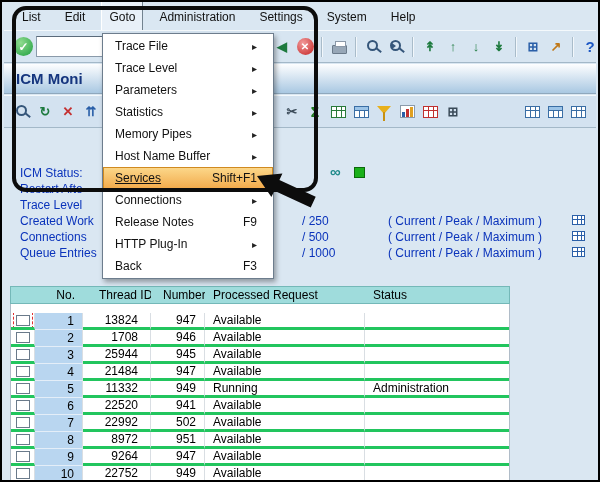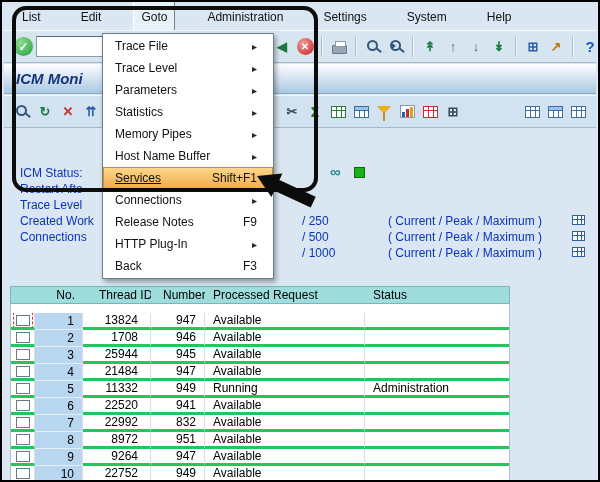--- a/index.html
+++ b/index.html
@@ -1,21 +1,21 @@
 <!DOCTYPE html>
 <html><head>
 <meta charset="utf-8">
 <style>
   *{box-sizing:border-box;margin:0;padding:0}
   body{margin:0;background:#fff}
   .screen{position:relative;width:600px;height:482px;border:2px solid #000;background:#dae7f2;
           font-family:"Liberation Sans",sans-serif;overflow:hidden}
   
   .menubar{position:absolute;top:2px;left:4px;right:4px;height:26px;display:flex;align-items:center;
-           gap:24px;padding-left:8px;font-size:12px;color:#111}
+           gap:8px;padding-left:8px;font-size:12px;color:#111}
   .mitem{padding:3px 8px;white-space:nowrap}
   .mitem.active{background:#e8f0f8;border:1px solid;border-color:#fff #72828f #72828f #fff;padding:8px 7px}
   
   .toolbar{position:absolute;top:28px;left:2px;right:2px;height:33px;display:flex;align-items:center;gap:3px;
            padding-left:10px;border-top:1px solid #f4f9fc;border-bottom:1px solid #a3b8c8;background:#d7e5f1}
   .tbtn{width:20px;height:20px;display:flex;align-items:center;justify-content:center;flex:0 0 auto;
         font-size:13px;line-height:1}
   .sep{width:2px;height:20px;border-left:1px solid #a9bcca;border-right:1px solid #f2f7fb;margin:0 3px;flex:0 0 auto}
   .enter{width:19px;height:19px;border-radius:50%;flex:0 0 auto;display:flex;align-items:center;justify-content:center;
          background:radial-gradient(circle at 35% 30%,#8fdc8f,#1e9e3e);color:#fff;font-weight:bold;font-size:12px}
@@ -37,21 +37,21 @@
   .g-green{color:#1d7a3e;font-weight:bold}
   .g-blue{color:#2a5fa8;font-weight:bold}
   .g-dark{color:#3a4a58;font-weight:bold}
   .g-red{color:#c43030;font-weight:bold}
   .g-orange{color:#c07818;font-weight:bold}
   .g-help{color:#1c57c4;font-weight:bold;font-size:15px}
   .g-sum{color:#1f7a1f;font-weight:bold;font-size:14px}
   
   .titlebar{position:absolute;top:62px;left:2px;right:2px;height:30px;display:flex;align-items:center;padding-left:12px;
             background:linear-gradient(#fdfeff,#cfe0ef 55%,#a9c8e2);border-bottom:1px solid #8fa8bd}
-  .title{font-size:15px;font-weight:bold;font-style:italic;color:#15357e;white-space:nowrap}
+  .title{font-size:15px;font-weight:bold;color:#15357e;white-space:nowrap}
   
   .apptoolbar{position:absolute;top:93px;left:2px;right:2px;height:33px;background:#d3e2f0;
               border-top:1px solid #f4f9fc;border-bottom:1px solid #a3b8c8}
   .atb{position:absolute;top:0;height:100%;display:flex;align-items:center;gap:3px}
   .gridic{width:15px;height:12px;border:1px solid #3a6ea5;flex:0 0 auto;background:
       linear-gradient(#3a6ea5,#3a6ea5) 0 3px/100% 1px no-repeat,
       linear-gradient(#3a6ea5,#3a6ea5) 4px 0/1px 100% no-repeat,
       linear-gradient(#3a6ea5,#3a6ea5) 9px 0/1px 100% no-repeat,#fff}
   .gridic.green{border-color:#2a7a3a;background:
       linear-gradient(#2a7a3a,#2a7a3a) 0 3px/100% 1px no-repeat,
@@ -267,20 +267,21 @@
       <span class="sdetail">( Current / Peak / Maximum )</span>
       <span class="minigrid"></span>
     </div>
     <div class="sline" style="top:101px">
       <span class="slabel">Connections</span>
       <span class="sval">/ 500</span>
       <span class="sdetail">( Current / Peak / Maximum )</span>
       <span class="minigrid"></span>
     </div>
     <div class="sline" style="top:117px">
+      <span class="slabel">Queue Entries</span>
       <span class="sval">/ 1000</span>
       <span class="sdetail">( Current / Peak / Maximum )</span>
       <span class="minigrid"></span>
     </div>
   </div>
 
   <div class="listtable">
     <div class="thead">
       <span class="th"></span>
       <span class="th r">No.</span>
@@ -350,21 +351,21 @@
         <span class="td r">941</span>
         <span class="td">Available</span>
         <span class="td"></span>
       </div>
       <div class="trow">
         <span class="td chk">
             <span class="cbox"></span>
           </span>
         <span class="td r no">7</span>
         <span class="td r thr">22992</span>
-        <span class="td r">832</span>
+        <span class="td r">502</span>
         <span class="td">Available</span>
         <span class="td"></span>
       </div>
       <div class="trow">
         <span class="td chk">
             <span class="cbox"></span>
           </span>
         <span class="td r no">8</span>
         <span class="td r thr">8972</span>
         <span class="td r">951</span>

